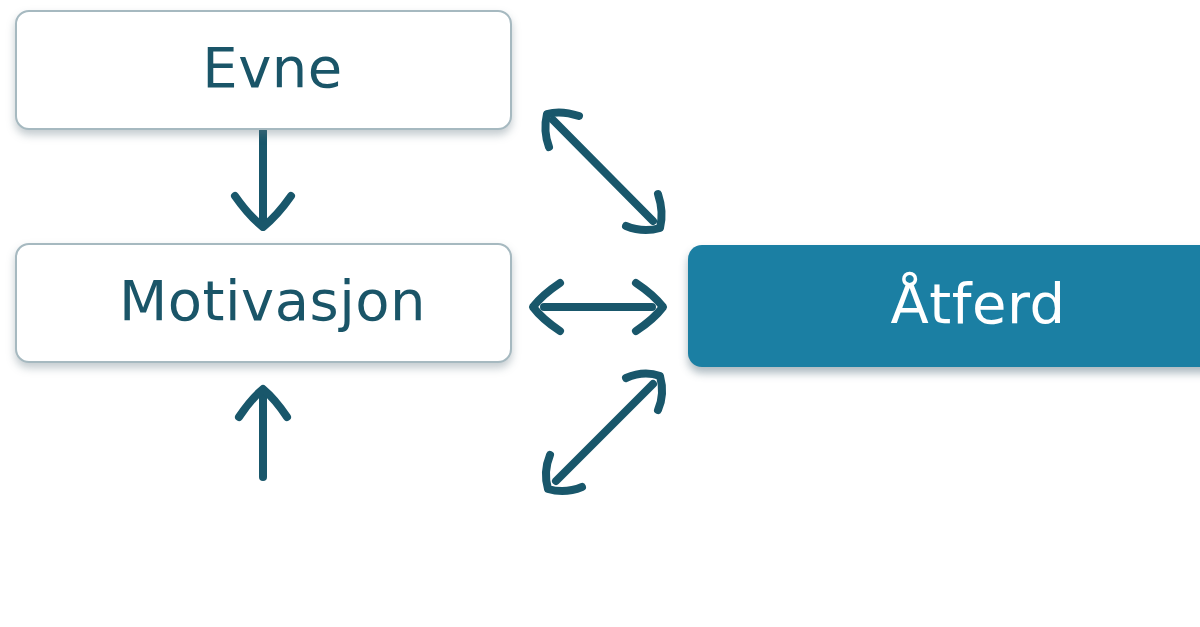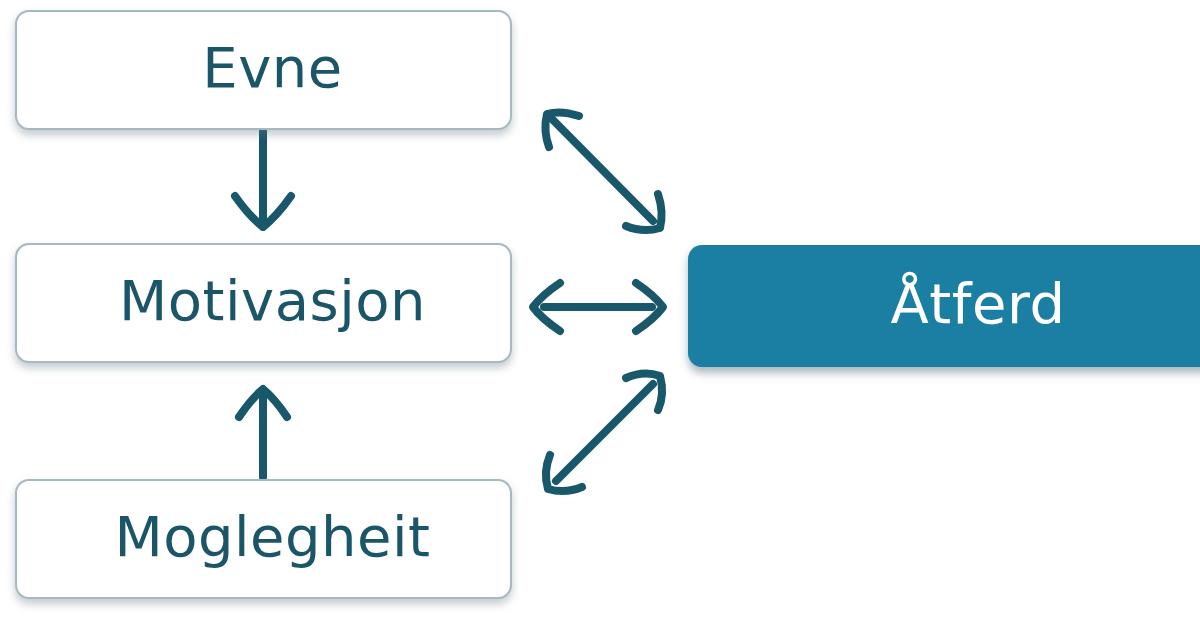--- a/index.html
+++ b/index.html
@@ -90,21 +90,18 @@
   </svg>
 
   <div class="node outline" id="node-evne">
     <span>Evne</span>
   </div>
 
   <div class="node outline" id="node-motivasjon">
     <span>Motivasjon</span>
   </div>
 
-  <div class="node outline" id="node-moglegheit">
-    <span>Moglegheit</span>
-  </div>
 
   <div class="node filled" id="node-atferd">
     <span>Åtferd</span>
   </div>
 
 </div>
 
 </body></html>

